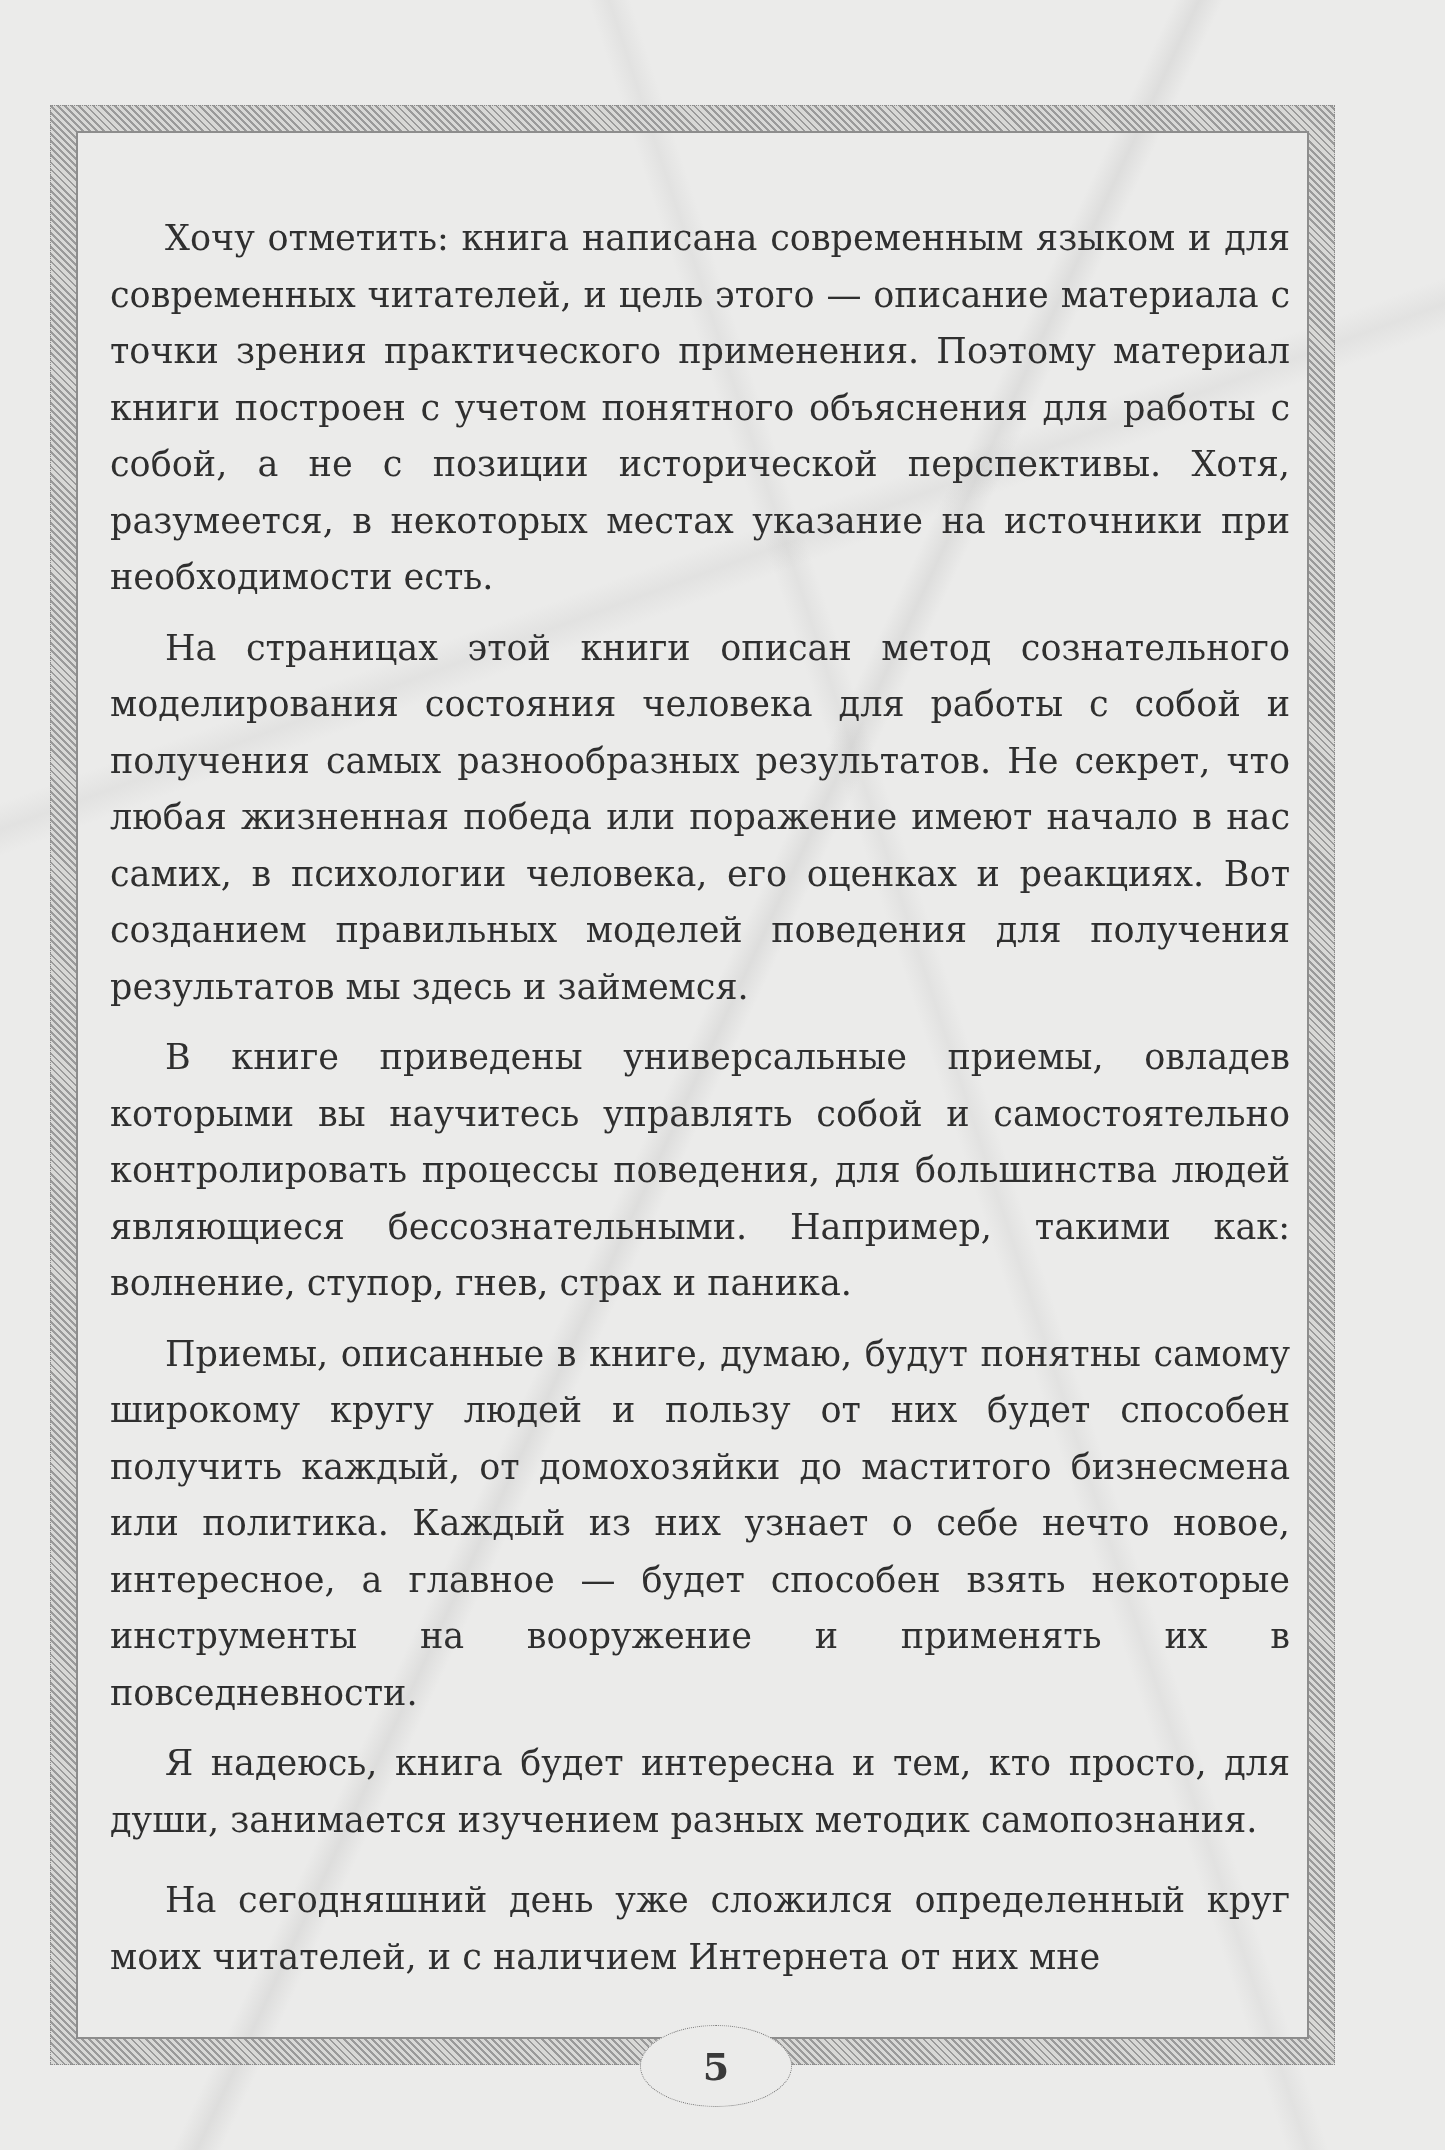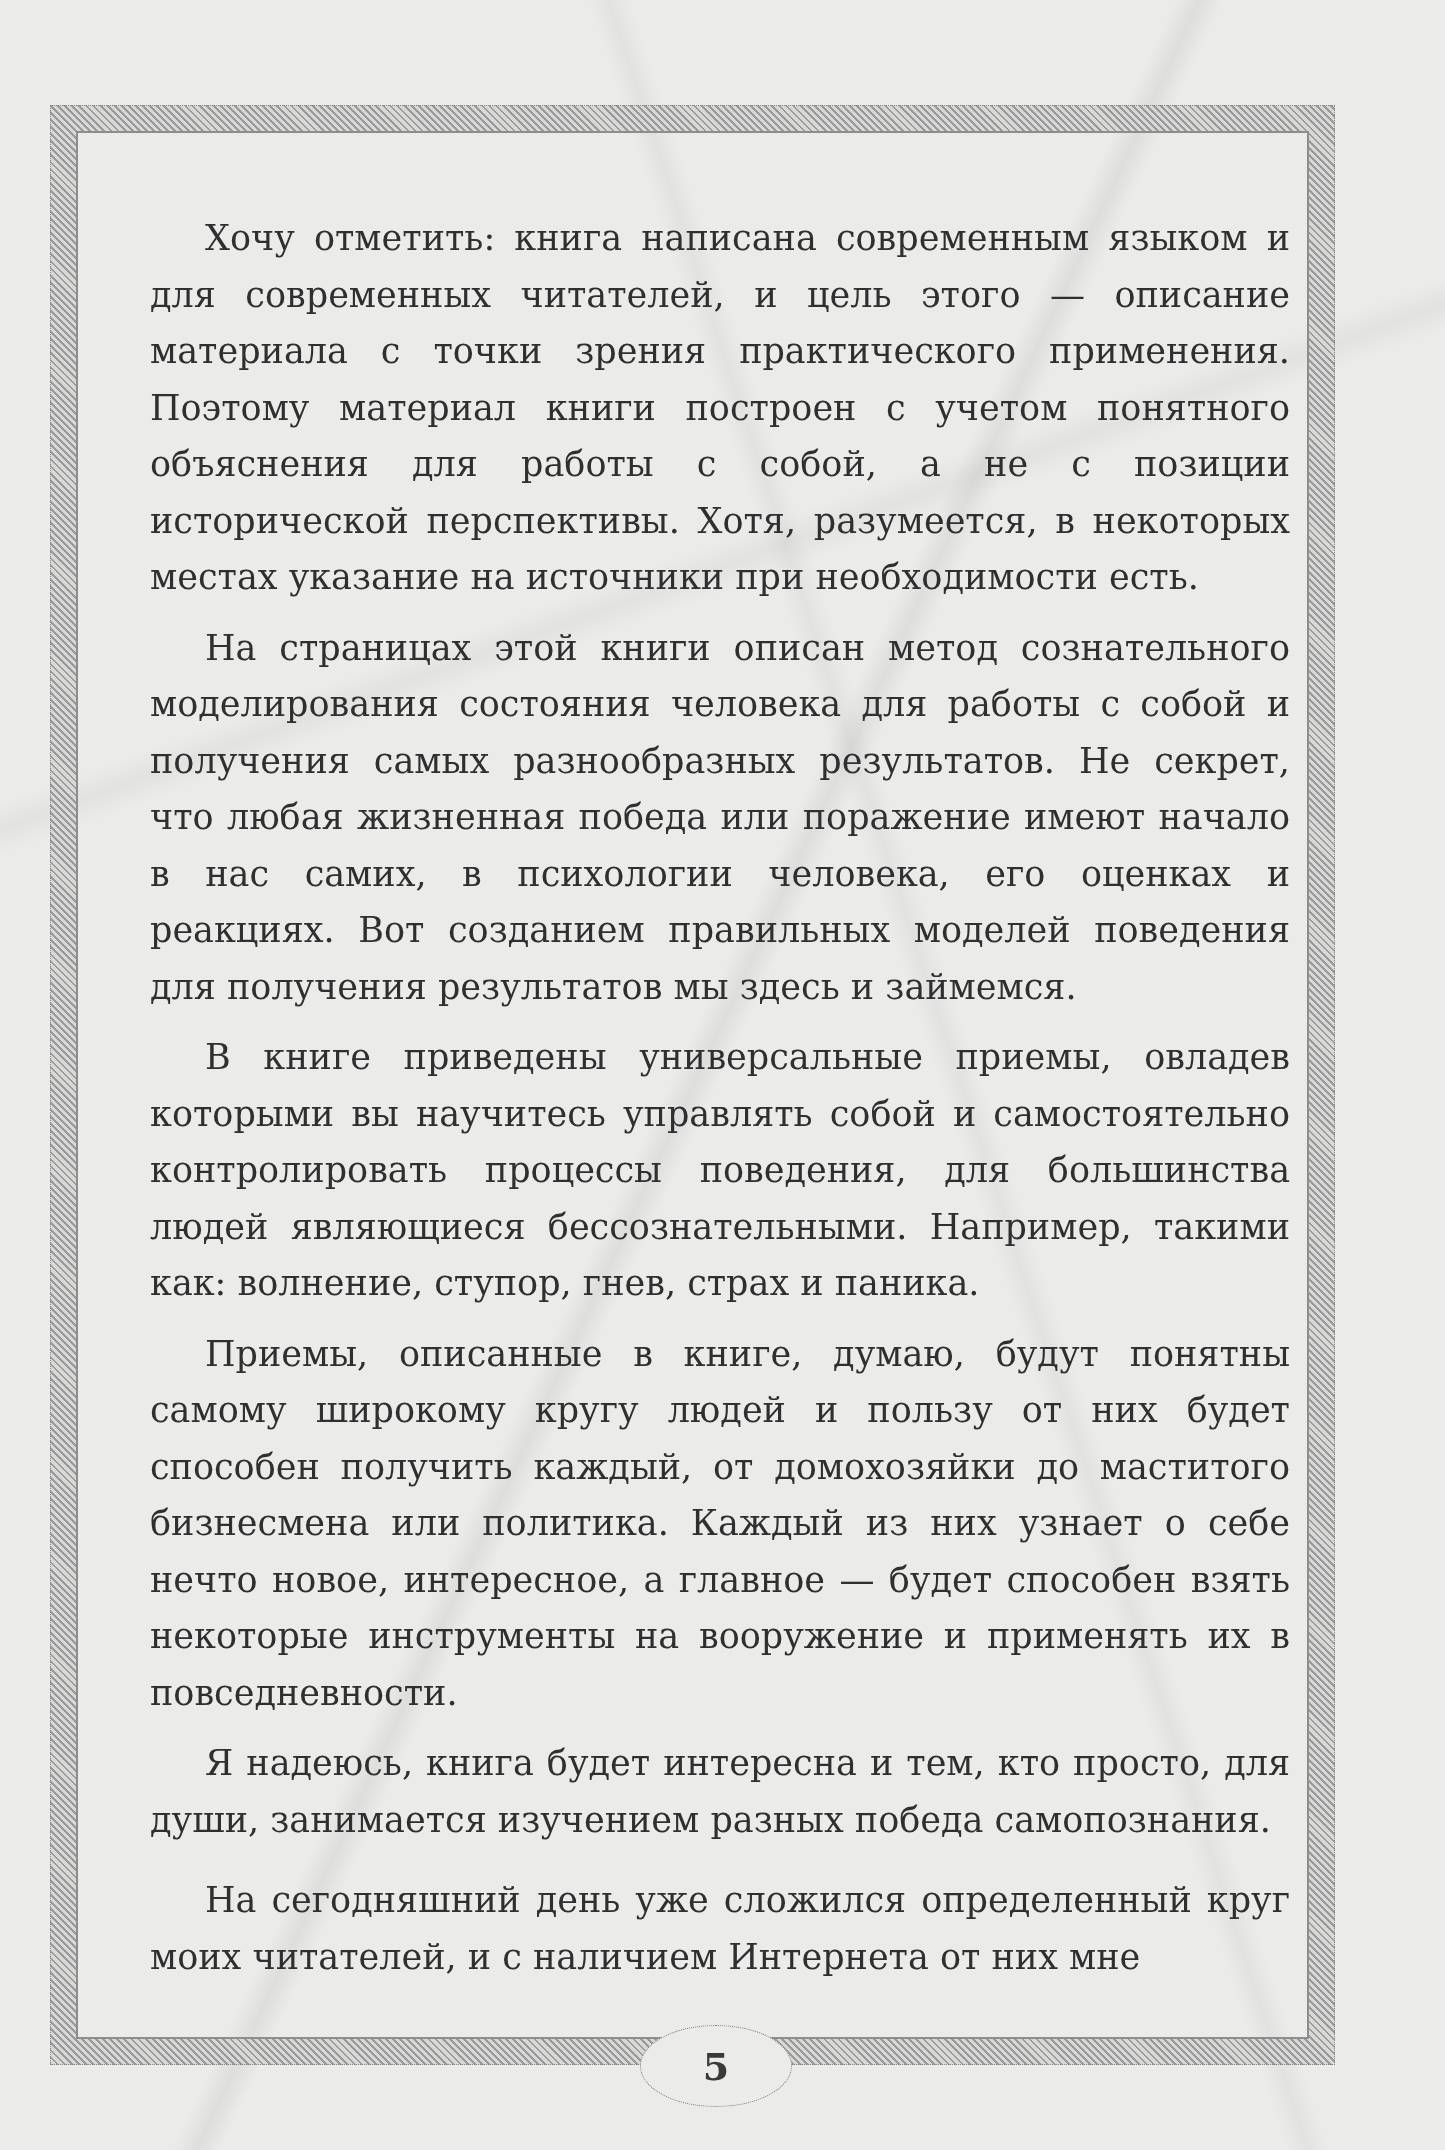--- a/index.html
+++ b/index.html
@@ -31,21 +31,21 @@
       position: absolute; left: 50px; top: 105px; width: 1285px; height: 1960px;
       border: 1px dotted #888; box-sizing: border-box;
     }
     .content {
       position: absolute; left: 110px; top: 210px; width: 1180px;
       color: #2f2f2f;
       font-size: 35px; line-height: 56.5px;
       text-align: justify;
     }
     .content p { margin: 0 0 14px 0; text-indent: 0; }
-    .content p.indent { text-indent: 55px; margin-left: 40px; }
+    .content p.indent { text-indent: 55px; }
     .content p.gap { margin-top: 24px; }
     .page-number-oval {
       position: absolute; left: 640px; top: 2025px; width: 150px; height: 80px;
       background: #ebebea; border: 1px dotted #777; border-radius: 50%;
       display: flex; align-items: center; justify-content: center;
       font-size: 38px; font-weight: bold; color: #3a3a3a;
     }
   </style>
 </head>
 <body>
@@ -53,19 +53,19 @@
 <div class="paper-texture"></div>
 <div class="frame-outer"></div>
 <div class="frame-outer-line"></div>
 <div class="frame-inner-line"></div>
 
 <div class="content">
   <p class="indent">Хочу отметить: книга написана современным языком и для современных читателей, и цель этого — описание материала с точки зрения практического применения. Поэтому материал книги построен с учетом понятного объяснения для работы с собой, а не с позиции исторической перспективы. Хотя, разумеется, в некоторых местах указание на источники при необходимости есть.</p>
   <p class="indent">На страницах этой книги описан метод сознательного моделирования состояния человека для работы с собой и получения самых разнообразных результатов. Не секрет, что любая жизненная победа или поражение имеют начало в нас самих, в психологии человека, его оценках и реакциях. Вот созданием правильных моделей поведения для получения результатов мы здесь и займемся.</p>
   <p class="indent">В книге приведены универсальные приемы, овладев которыми вы научитесь управлять собой и самостоятельно контролировать процессы поведения, для большинства людей являющиеся бессознательными. Например, такими как: волнение, ступор, гнев, страх и паника.</p>
   <p class="indent">Приемы, описанные в книге, думаю, будут понятны самому широкому кругу людей и пользу от них будет способен получить каждый, от домохозяйки до маститого бизнесмена или политика. Каждый из них узнает о себе нечто новое, интересное, а главное — будет способен взять некоторые инструменты на вооружение и применять их в повседневности.</p>
-  <p class="indent">Я надеюсь, книга будет интересна и тем, кто просто, для души, занимается изучением разных победа самопознания.</p>
+  <p class="indent">Я надеюсь, книга будет интересна и тем, кто просто, для души, занимается изучением разных методик самопознания.</p>
   <p class="indent gap">На сегодняшний день уже сложился определенный круг моих читателей, и с наличием Интернета от них мне</p>
 </div>
 
 <div class="page-number-oval">
   <span>5</span>
 </div>
 
 </body></html>

